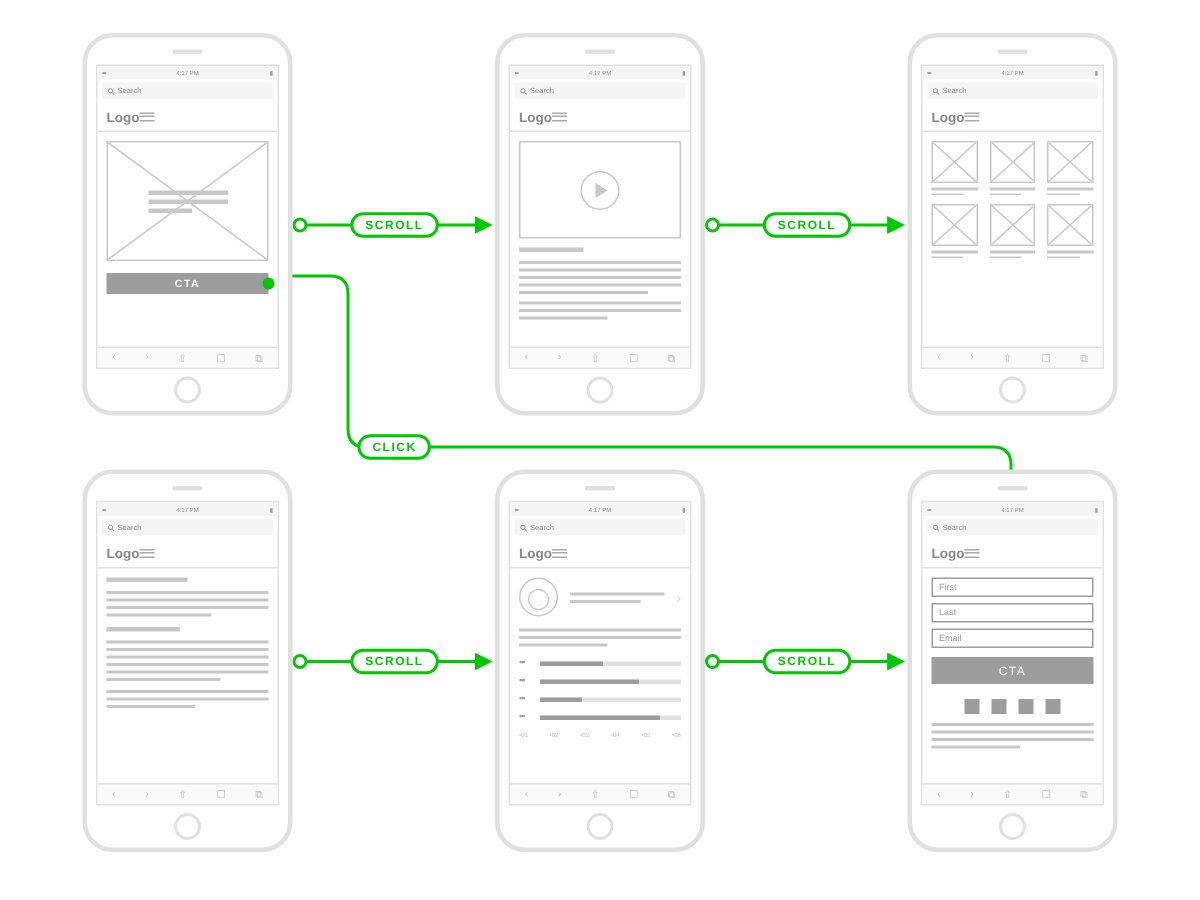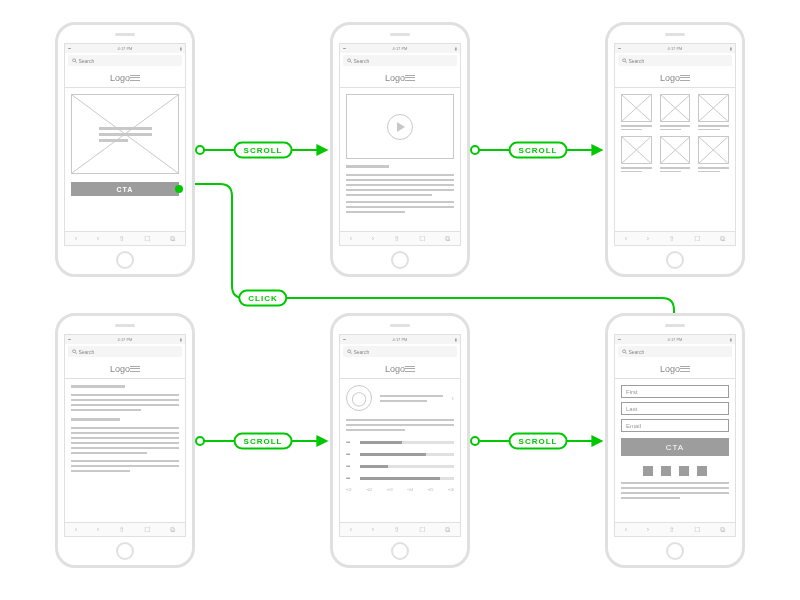--- a/index.html
+++ b/index.html
@@ -101,24 +101,25 @@
     display: inline-block;
     margin-right: 2px;
     font-size: 6px;
   }
 
   .header {
     height: 20px;
     border-bottom: 1px solid var(--outline);
     display: flex;
     align-items: center;
-    justify-content: center;
+    justify-content: flex-start;
     padding: 0 6px;
     font-size: 9px;
     color: #888;
+    font-weight: bold;
   }
   .hamburger {
     width: 10px;
     display: flex;
     flex-direction: column;
     gap: 1.5px;
   }
   .hamburger span {
     height: 1px;
     background: #aaa;

